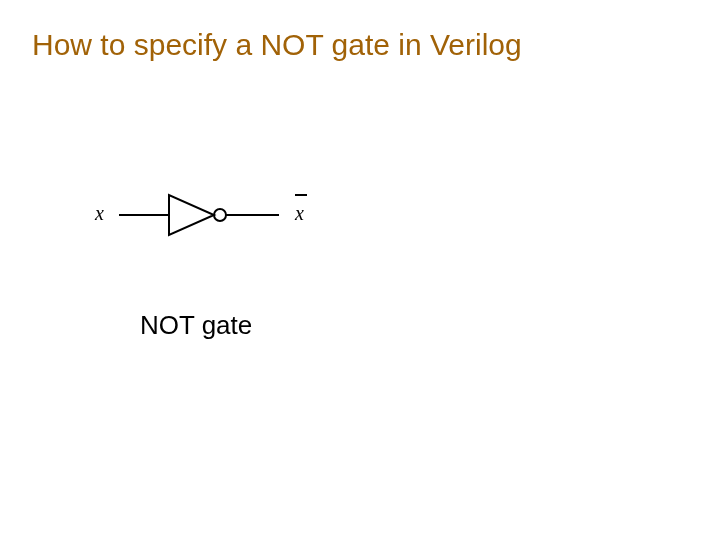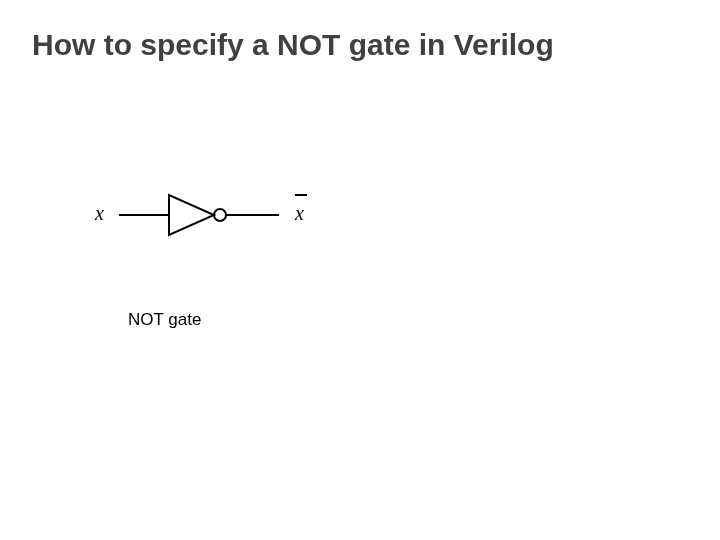--- a/index.html
+++ b/index.html
@@ -13,22 +13,22 @@
       background: #ffffff;
       font-family: Arial, Helvetica, sans-serif;
       position: relative;
       overflow: hidden;
     }
     .title {
       position: absolute;
       top: 28px;
       left: 32px;
       font-size: 30px;
-      font-weight: bold;
-      color: #404040;
+      font-weight: normal;
+      color: #a16207;
     }
     .diagram-container {
       position: absolute;
       top: 180px;
       left: 95px;
       width: 300px;
       height: 80px;
     }
     .input-label {
       position: absolute;
@@ -57,22 +57,22 @@
       background: #000;
     }
     .gate-svg {
       position: absolute;
       top: 10px;
       left: 24px;
     }
     .gate-label {
       position: absolute;
       top: 310px;
-      left: 128px;
-      font-size: 17px;
+      left: 140px;
+      font-size: 26px;
       color: #000;
     }
   </style>
 </head>
 <body>
 
 <div class="title">How to specify a NOT gate in Verilog</div>
 
 <div class="diagram-container">
   <span class="input-label">x</span>

